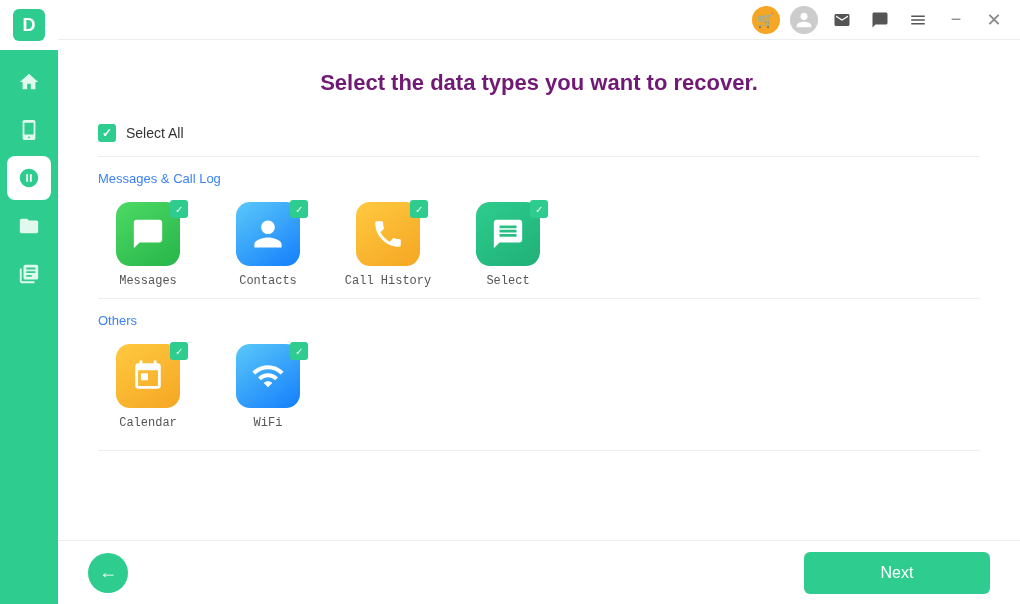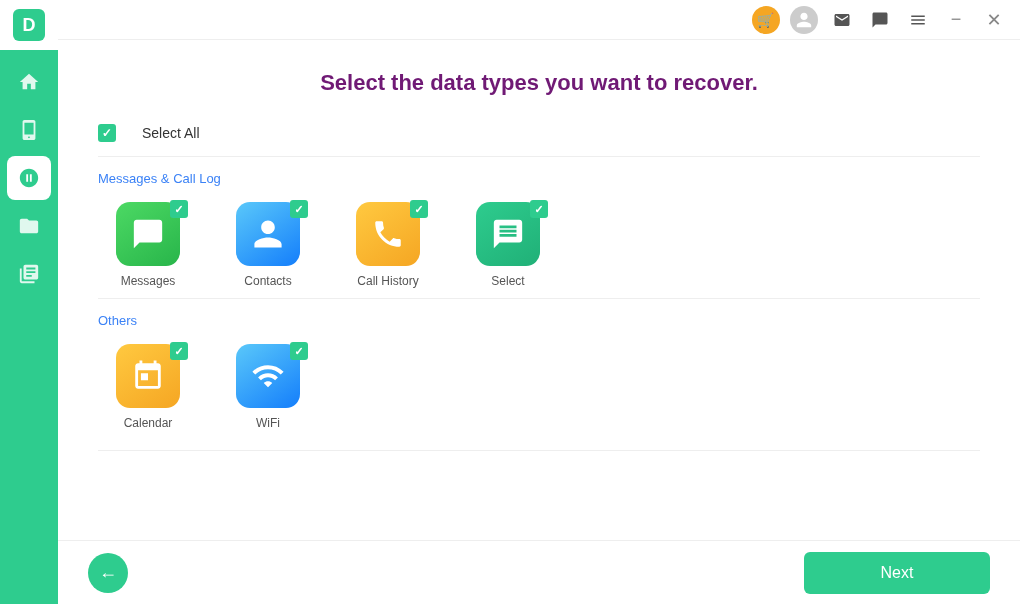--- a/index.html
+++ b/index.html
@@ -111,21 +111,21 @@
       font-size: 22px;
       font-weight: 700;
       color: #701a75;
       text-align: center;
       margin-bottom: 28px;
     }
 
     .select-all-row {
       display: flex;
       align-items: center;
-      gap: 26px;
+      gap: 10px;
       margin-bottom: 14px;
     }
     .checkbox-checked {
       width: 18px;
       height: 18px;
       background: #2ecc8e;
       border-radius: 3px;
       display: flex;
       align-items: center;
       justify-content: center;
@@ -164,20 +164,21 @@
       margin-bottom: 10px;
     }
 
     .item-cell {
       display: flex;
       flex-direction: column;
       align-items: center;
       width: 100px;
       position: relative;
       cursor: pointer;
+      font-family: Liberation Mono, monospace;
     }
 
     .item-check {
       position: absolute;
       top: -2px;
       right: 10px;
       width: 18px;
       height: 18px;
       background: #2ecc8e;
       border-radius: 3px;

